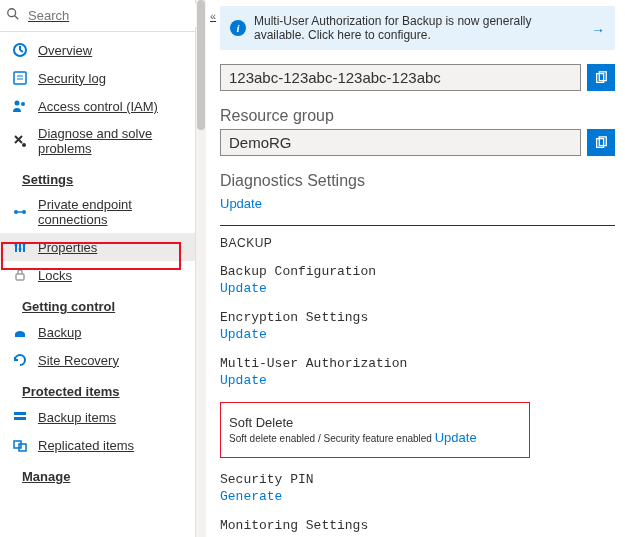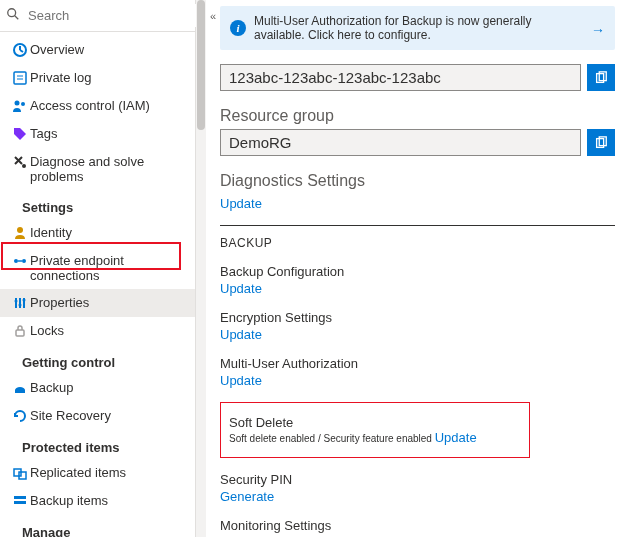--- a/index.html
+++ b/index.html
@@ -1,48 +1,48 @@
 <!DOCTYPE html>
 <html><head>
 <meta charset="utf-8">
 <style>
   * { box-sizing: border-box; margin: 0; padding: 0; }
   body { font-family: "Segoe UI", Arial, sans-serif; font-size: 13px; color: #323130; width: 625px; height: 537px; overflow: hidden; background: #fff; }
   .root { display: flex; height: 537px; }
-  .sidebar { width: 196px; flex: 0 0 196px; border-right: 1px solid #e1dfdd; display: flex; flex-direction: column; position: relative; }
+  .sidebar { width: 196px; flex: 0 0 196px; border-right: 1px solid #e1dfdd; display: flex; flex-direction: column; position: relative; text-decoration: underline; }
   .scrollgutter { width: 10px; flex: 0 0 10px; background: #f3f2f1; position: relative; }
   .scrollthumb { position: absolute; top: 0; left: 1px; width: 8px; height: 130px; background: #c8c6c4; border-radius: 4px; }
   .main { flex: 1; padding: 6px 10px 0 14px; overflow: hidden; }
   .searchrow { display: flex; align-items: center; padding: 4px 6px; border-bottom: 1px solid #e1dfdd; }
   .searchrow input { flex: 1; border: none; outline: none; font-size: 13px; color: #605e5c; padding: 4px 2px; }
   .searchrow .sicon { width: 14px; color: #605e5c; margin-right: 6px; }
   .collapse { color: #605e5c; font-size: 11px; padding: 2px 4px; cursor: pointer; }
   .navlist { flex: 1; overflow-y: auto; padding-top: 4px; }
   .navlist::-webkit-scrollbar { width: 8px; }
   .navlist::-webkit-scrollbar-thumb { background: #c8c6c4; border-radius: 4px; }
   .grouphdr { font-weight: 600; font-size: 13px; padding: 10px 10px 4px 22px; color: #323130; }
-  .navitem { display: flex; align-items: flex-start; padding: 6px 10px 6px 12px; cursor: pointer; gap: 2px; }
+  .navitem { display: flex; align-items: center; padding: 6px 10px 6px 12px; cursor: pointer; gap: 10px; }
   .navitem.sel { background: #edebe9; }
   .navitem .nicon { width: 16px; height: 16px; flex: 0 0 16px; display: inline-flex; align-items: center; justify-content: center; }
   .navitem .nlabel { font-size: 13px; color: #323130; }
   .redbox-nav { position: absolute; border: 2px solid #e81123; pointer-events: none; }
 
   .banner { background: #e5f1fb; border-radius: 2px; display: flex; align-items: center; padding: 8px 10px; gap: 8px; font-size: 12px; color: #323130; }
   .infoicon { width: 16px; height: 16px; border-radius: 50%; background: #0078d4; color: #fff; display: inline-flex; align-items: center; justify-content: center; font-weight: bold; font-family: Georgia, serif; font-style: italic; font-size: 11px; flex: 0 0 16px; }
   .banner .arrow { color: #0078d4; font-size: 14px; }
 
   .fieldrow { display: flex; align-items: stretch; margin-top: 14px; gap: 6px; }
   .valbox { flex: 1; background: #f3f2f1; border: 1px solid #8a8886; padding: 4px 8px; font-size: 15px; color: #323130; }
   .copybtn { width: 28px; background: #0078d4; display: flex; align-items: center; justify-content: center; cursor: pointer; }
   .copybtn svg { fill: #fff; }
   .sublabel { font-size: 16px; color: #605e5c; margin-top: 16px; margin-bottom: 4px; }
   .linkbtn { color: #0078d4; font-size: 13px; cursor: pointer; display: inline-block; margin-top: 2px; }
   .sechdr { font-size: 12px; color: #323130; letter-spacing: 0.5px; margin-top: 6px; }
   .hr { border: none; border-top: 1px solid #323130; margin: 14px 0 10px 0; }
-  .block { margin-top: 14px; }
+  .block { margin-top: 14px; font-family: Liberation Mono, monospace; }
   .blocktitle { font-size: 13px; color: #323130; }
   .blockdesc { font-size: 10px; color: #323130; margin-top: 8px; }
   .softbox { border: 1.5px solid #e81123; padding: 12px 8px; margin-top: 14px; width: 310px; }
 </style>
 </head>
 <body>
 
 <div class="root">
   <div class="sidebar">
     <div class="searchrow">
@@ -69,60 +69,43 @@
         <span class="nlabel">Overview</span>
       </div>
       <div class="navitem">
         <span class="nicon">
             <svg width="16" height="16" viewBox="0 0 16 16">
               <rect x="2" y="2" width="12" height="12" rx="1" fill="none" stroke="#0078d4" stroke-width="1.5"></rect>
               <line x1="5" y1="6" x2="11" y2="6" stroke="#0078d4"></line>
               <line x1="5" y1="9" x2="11" y2="9" stroke="#0078d4"></line>
             </svg>
           </span>
-        <span class="nlabel">Private log</span>
+        <span class="nlabel">Security log</span>
       </div>
       <div class="navitem">
         <span class="nicon">
             <svg width="16" height="16" viewBox="0 0 16 16">
               <circle cx="5" cy="5" r="2.5" fill="#0078d4"></circle>
               <circle cx="11" cy="6" r="2" fill="#0078d4"></circle>
               <path d="M1 14 Q1 10 5 10 Q9 10 9 14" fill="#0078d4"></path>
             </svg>
           </span>
         <span class="nlabel">Access control (IAM)</span>
       </div>
       <div class="navitem">
         <span class="nicon">
             <svg width="16" height="16" viewBox="0 0 16 16">
-              <path d="M2 2 L8 2 L14 8 L8 14 L2 8 Z" fill="#7b2ff7"></path>
-            </svg>
-          </span>
-        <span class="nlabel">Tags</span>
-      </div>
-      <div class="navitem">
-        <span class="nicon">
-            <svg width="16" height="16" viewBox="0 0 16 16">
               <path d="M3 3 L10 10 M10 3 L3 10" stroke="#323130" stroke-width="2"></path>
               <circle cx="12" cy="12" r="2" fill="#323130"></circle>
             </svg>
           </span>
         <span class="nlabel">Diagnose and solve problems</span>
       </div>
 
       <div class="grouphdr">Settings</div>
-      <div class="navitem">
-        <span class="nicon">
-            <svg width="16" height="16" viewBox="0 0 16 16">
-              <circle cx="8" cy="5" r="3" fill="#d29200"></circle>
-              <path d="M3 14 Q3 10 8 10 Q13 10 13 14" fill="#d29200"></path>
-            </svg>
-          </span>
-        <span class="nlabel">Identity</span>
-      </div>
       <div class="navitem">
         <span class="nicon">
             <svg width="16" height="16" viewBox="0 0 16 16">
               <circle cx="4" cy="8" r="2" fill="#0078d4"></circle>
               <circle cx="12" cy="8" r="2" fill="#0078d4"></circle>
               <line x1="6" y1="8" x2="10" y2="8" stroke="#0078d4" stroke-width="1.5"></line>
             </svg>
           </span>
         <span class="nlabel">Private endpoint connections</span>
       </div>
@@ -166,34 +149,34 @@
               <path d="M3 5 L3 8 L6 8" fill="none" stroke="#0078d4" stroke-width="2"></path>
             </svg>
           </span>
         <span class="nlabel">Site Recovery</span>
       </div>
 
       <div class="grouphdr">Protected items</div>
       <div class="navitem">
         <span class="nicon">
             <svg width="16" height="16" viewBox="0 0 16 16">
+              <rect x="2" y="3" width="12" height="3" fill="#0078d4"></rect>
+              <rect x="2" y="8" width="12" height="3" fill="#0078d4"></rect>
+            </svg>
+          </span>
+        <span class="nlabel">Backup items</span>
+      </div>
+      <div class="navitem">
+        <span class="nicon">
+            <svg width="16" height="16" viewBox="0 0 16 16">
               <rect x="2" y="4" width="7" height="7" fill="none" stroke="#0078d4" stroke-width="1.5"></rect>
               <rect x="7" y="7" width="7" height="7" fill="none" stroke="#0078d4" stroke-width="1.5"></rect>
             </svg>
           </span>
         <span class="nlabel">Replicated items</span>
-      </div>
-      <div class="navitem">
-        <span class="nicon">
-            <svg width="16" height="16" viewBox="0 0 16 16">
-              <rect x="2" y="3" width="12" height="3" fill="#0078d4"></rect>
-              <rect x="2" y="8" width="12" height="3" fill="#0078d4"></rect>
-            </svg>
-          </span>
-        <span class="nlabel">Backup items</span>
       </div>
 
       <div class="grouphdr">Manage</div>
 
     </div>
 
     <div class="redbox-nav" style="left:1px; top:242px; width:180px; height:28px;"></div>
   </div>
 
   <div class="scrollgutter">

